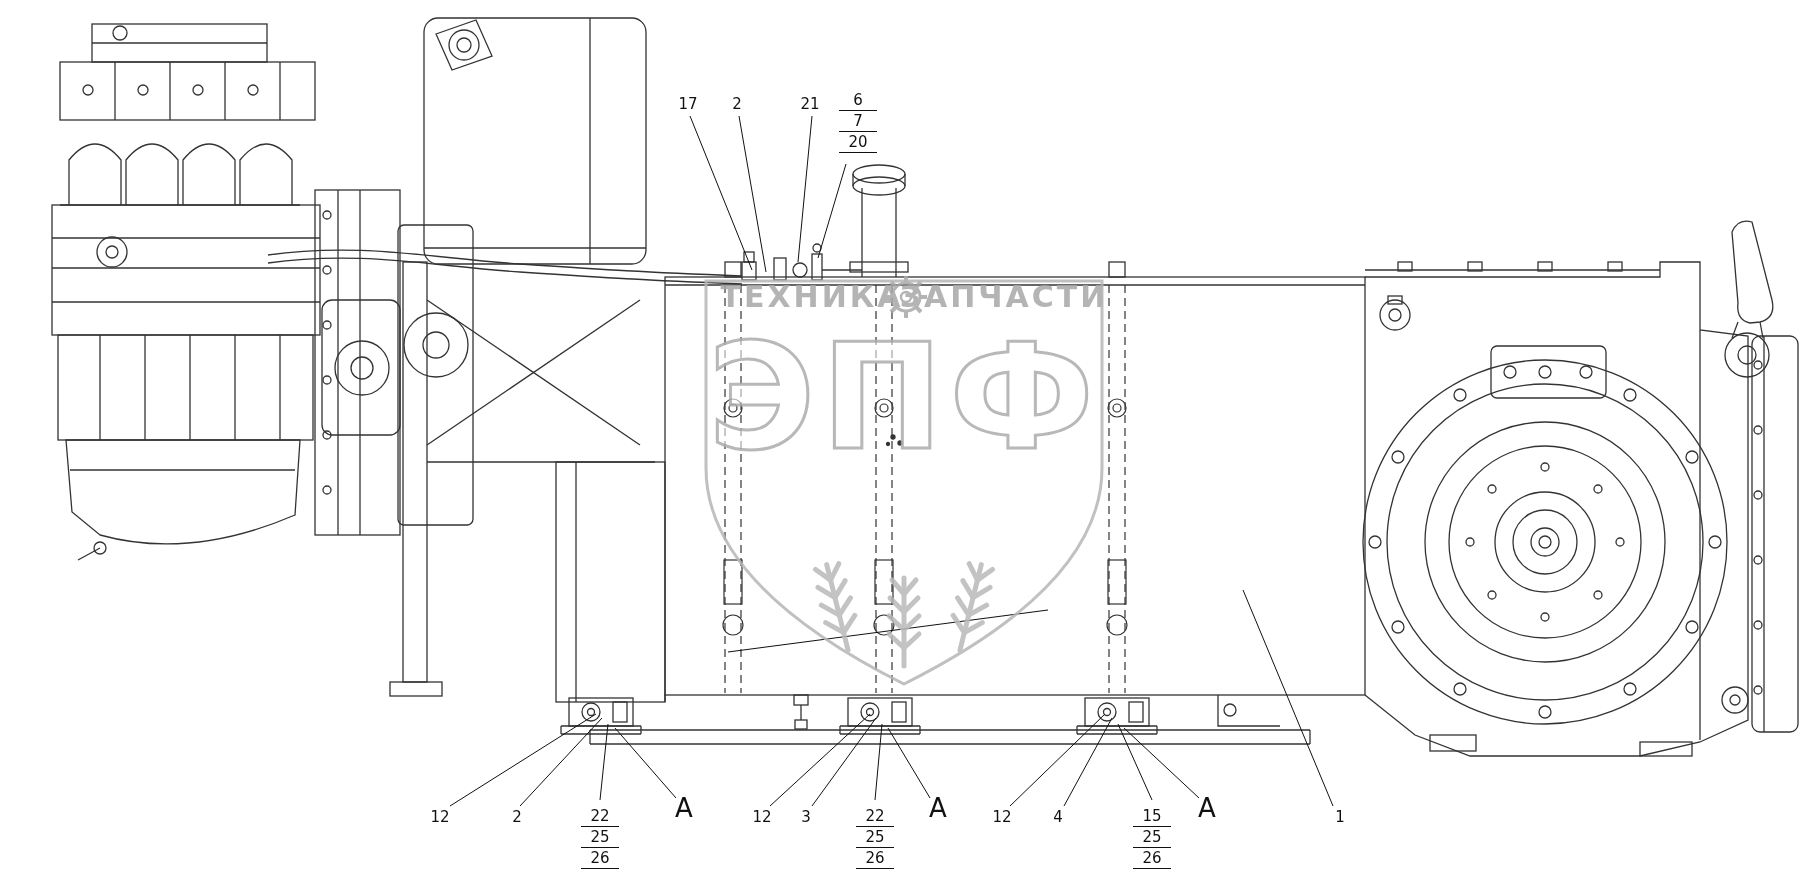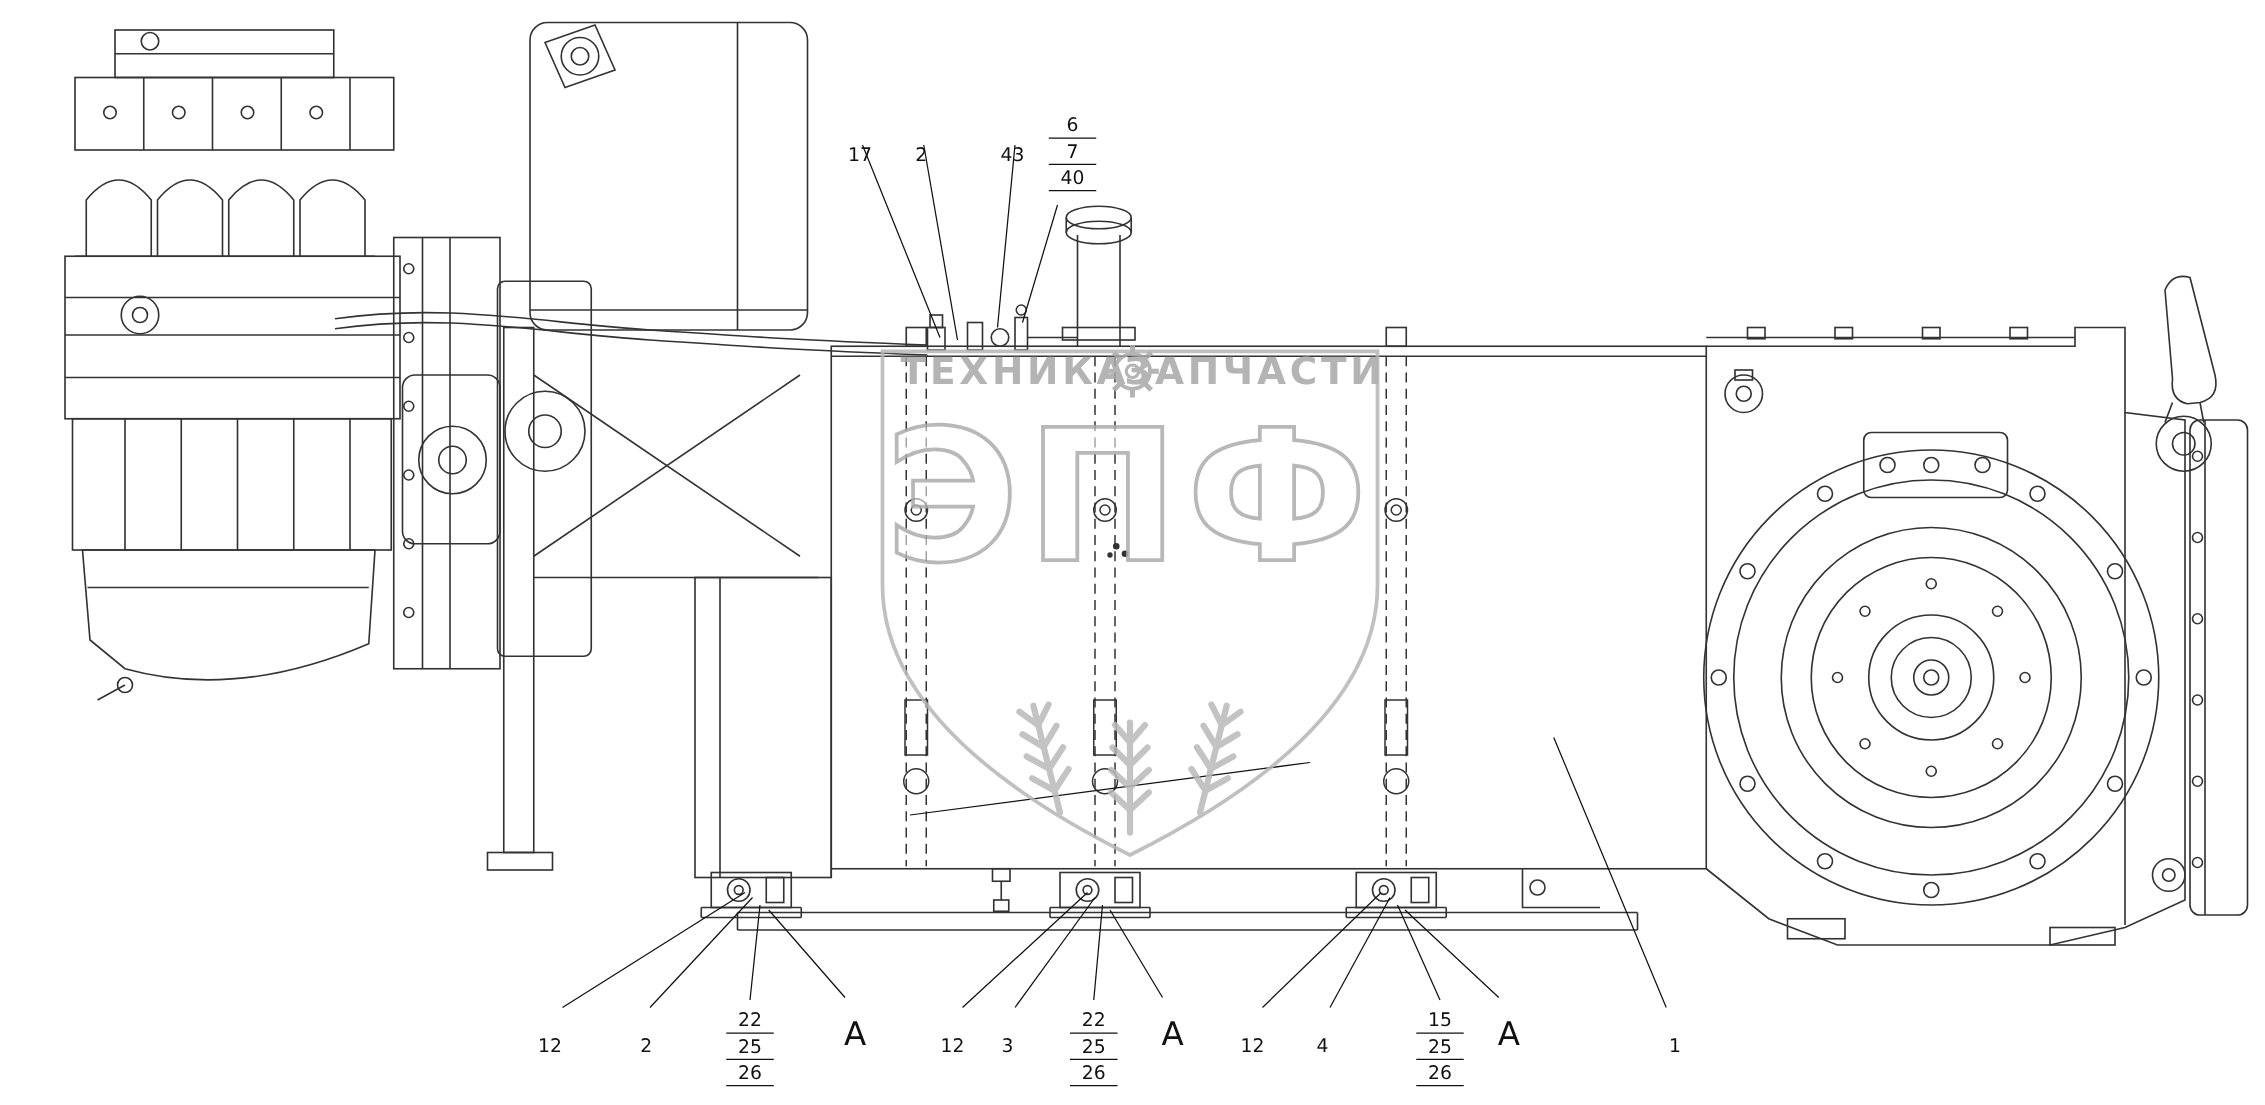--- a/index.html
+++ b/index.html
@@ -4,21 +4,21 @@
 <title>Technical parts diagram</title>
 <style>
   html,body { margin:0; padding:0; background:#ffffff; }
   .canvas {
     position:relative; width:1812px; height:884px; background:#ffffff;
     font-family:"DejaVu Sans", sans-serif; overflow:hidden;
   }
   svg.drawing { position:absolute; left:0; top:0; width:1812px; height:884px; }
   .callout {
     position:absolute; transform:translate(-50%,-50%);
-    font-size:15px; color:#111; white-space:nowrap; line-height:1;margin-top:20px;
+    font-size:15px; color:#111; white-space:nowrap; line-height:1;
   }
   .section-label { font-size:26px; }
   .stack {
     position:absolute; transform:translate(-50%,0);
     display:flex; flex-direction:column; align-items:stretch;
   }
   .stack .cell {
     min-width:30px; text-align:center; font-size:15px; color:#111;
     padding:3px 4px 2px 4px; border-bottom:1.6px solid #111; line-height:1;
   }
@@ -320,26 +320,26 @@
         <g transform="translate(960,650) rotate(14)">
           <line x1="0" y1="0" x2="0" y2="-88"></line>
           <path d="M0,-18 L-15,-32 M0,-18 L15,-32 M0,-36 L-15,-50 M0,-36 L15,-50 M0,-54 L-14,-68 M0,-54 L14,-68 M0,-72 L-12,-86 M0,-72 L12,-86"></path>
         </g>
       </g>
     </g>
   </svg>
 
   <div class="callout" style="left:688px; top:104px;">17</div>
   <div class="callout" style="left:737px; top:104px;">2</div>
-  <div class="callout" style="left:810px; top:104px;">43</div>
+  <div class="callout" style="left:810px; top:104px;">21</div>
 
   <div class="stack" style="left:858px; top:90px;">
     <div class="cell">6</div>
     <div class="cell">7</div>
-    <div class="cell">40</div>
+    <div class="cell">20</div>
   </div>
 
   <div class="callout" style="left:440px; top:817px;">12</div>
   <div class="callout" style="left:517px; top:817px;">2</div>
   <div class="stack" style="left:600px; top:806px;">
     <div class="cell">22</div>
     <div class="cell">25</div>
     <div class="cell">26</div>
   </div>
   <div class="callout section-label" style="left:684px; top:808px;">A</div>

